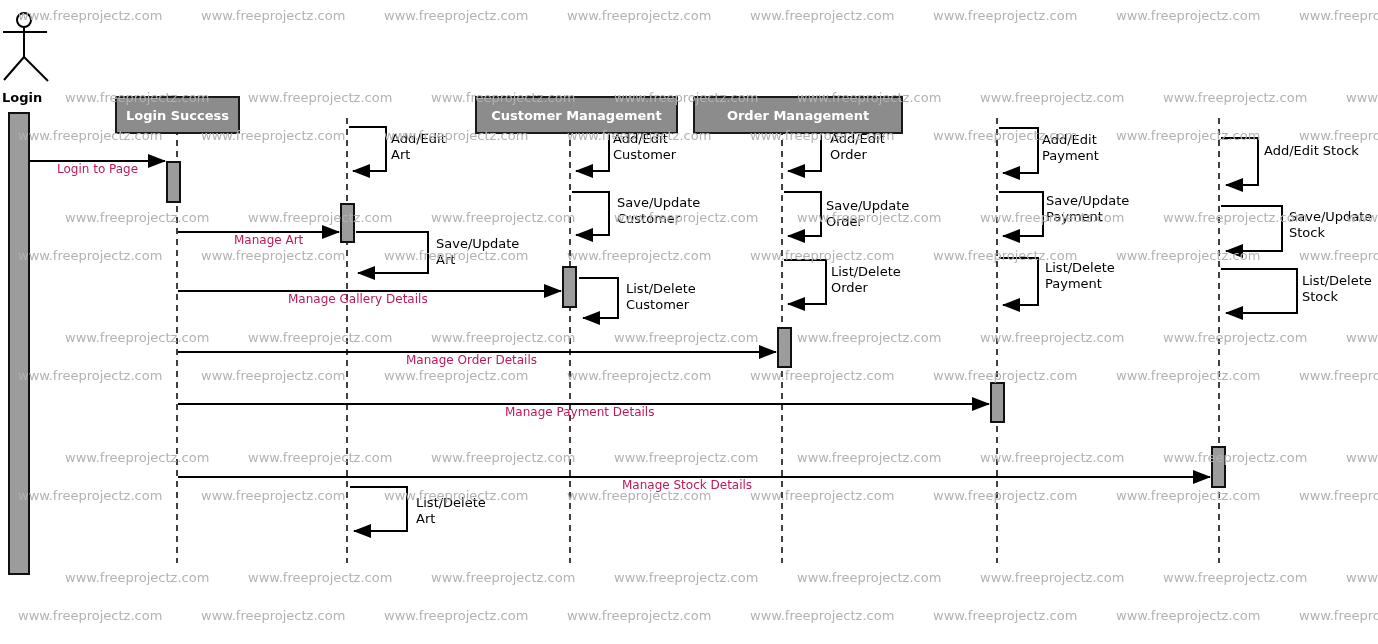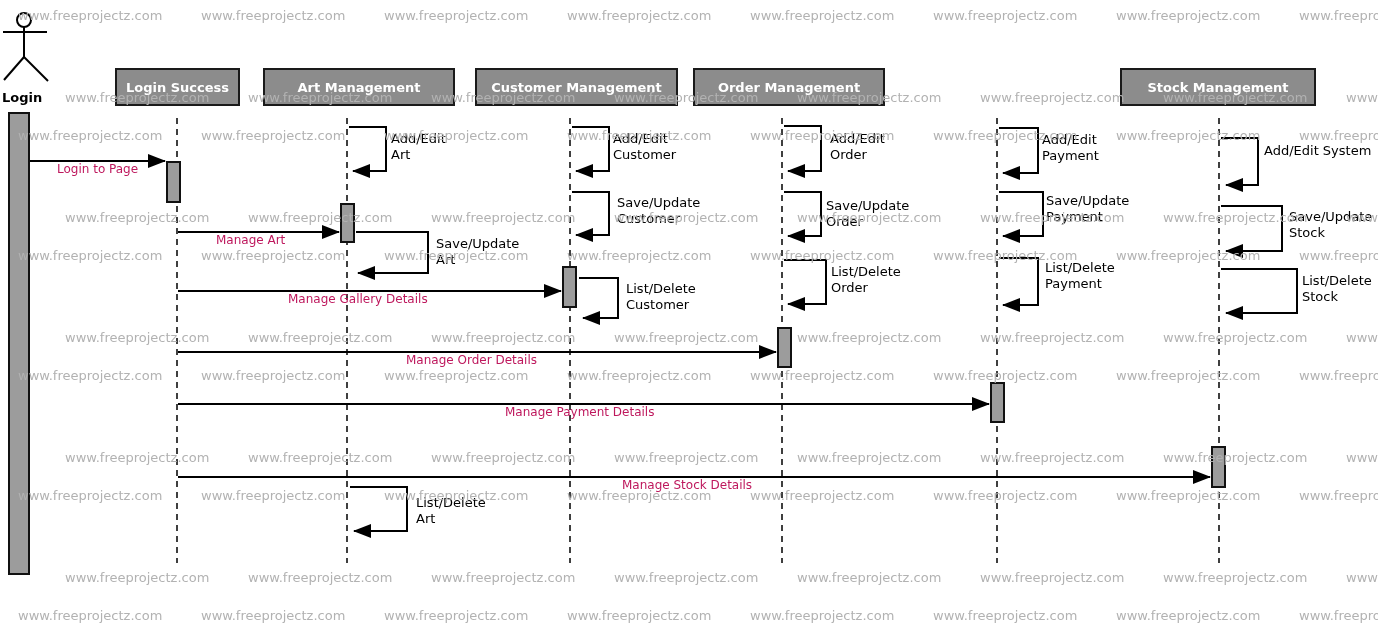--- a/index.html
+++ b/index.html
@@ -6,21 +6,21 @@
     --header-fill:#8c8c8c; --header-border:#1a1a1a; --header-text:#ffffff;
     --activation-fill:#9c9c9c; --line:#000000; --watermark:#b2b2b2; --bg:#ffffff;
   }
   html,body{margin:0;padding:0}
   #canvas{
     position:relative;width:1378px;height:644px;background:var(--bg);
     font-family:"DejaVu Sans","Liberation Sans",sans-serif;overflow:hidden;
   }
   #diagram-svg{position:absolute;left:0;top:0;z-index:1}
   .hdr{
-    position:absolute;top:68px;height:38px;background:var(--header-fill);
+    position:absolute;top:96px;height:38px;background:var(--header-fill);
     border:2px solid var(--header-border);box-sizing:border-box;color:var(--header-text);
     font-weight:bold;font-size:13px;display:flex;align-items:center;justify-content:center;
     z-index:3;white-space:nowrap;
   }
   .act{
     position:absolute;background:var(--activation-fill);border:2px solid #111;
     box-sizing:border-box;z-index:2;
   }
   .mlabel{position:absolute;font-size:12px;color:#be185d;z-index:4;white-space:nowrap}
   .slabel{position:absolute;font-size:13px;color:#000;z-index:4;line-height:16px;white-space:nowrap}
@@ -87,35 +87,33 @@
       <polyline points="999,258 1038,258 1038,305 1003,305" marker-end="url(#arrowhead)"></polyline>
       <polyline points="1221,138 1258,138 1258,185 1226,185" marker-end="url(#arrowhead)"></polyline>
       <polyline points="1221,206 1282,206 1282,251 1226,251" marker-end="url(#arrowhead)"></polyline>
       <polyline points="1221,269 1297,269 1297,313 1226,313" marker-end="url(#arrowhead)"></polyline>
     </g>
   </svg>
 
   <div id="actor-label">Login</div>
 
   <div class="hdr" style="left:115px;width:125px">Login Success</div>
-  <div class="hdr" style="left:263px;width:192px">Art Management</div>
   <div class="hdr" style="left:475px;width:203px">Customer Management</div>
-  <div class="hdr" style="left:693px;width:192px">Order Management</div>
-  <div class="hdr" style="left:1120px;width:196px">Stock Management</div>
+  <div class="hdr" style="left:693px;width:210px">Order Management</div>
 
   <div class="act" style="left:8px;top:112px;width:22px;height:463px"></div>
   <div class="act" style="left:166px;top:161px;width:15px;height:42px"></div>
   <div class="act" style="left:340px;top:203px;width:15px;height:40px"></div>
   <div class="act" style="left:562px;top:266px;width:15px;height:42px"></div>
   <div class="act" style="left:777px;top:327px;width:15px;height:41px"></div>
   <div class="act" style="left:990px;top:382px;width:15px;height:41px"></div>
   <div class="act" style="left:1211px;top:446px;width:15px;height:42px"></div>
 
   <div class="mlabel" style="left:57px;top:162px">Login to Page</div>
-  <div class="mlabel" style="left:216px;top:233px">Manage Art</div>
+  <div class="mlabel" style="left:234px;top:233px">Manage Art</div>
   <div class="mlabel" style="left:288px;top:292px">Manage Gallery Details</div>
   <div class="mlabel" style="left:406px;top:353px">Manage Order Details</div>
   <div class="mlabel" style="left:505px;top:405px">Manage Payment Details</div>
   <div class="mlabel" style="left:622px;top:478px">Manage Stock Details</div>
 
   <div class="slabel" style="left:391px;top:131px">
     <span class="sline">Add/Edit</span>
     <span class="sline">Art</span>
   </div>
   <div class="slabel" style="left:436px;top:236px">
@@ -156,21 +154,21 @@
   </div>
   <div class="slabel" style="left:1046px;top:193px">
     <span class="sline">Save/Update</span>
     <span class="sline">Payment</span>
   </div>
   <div class="slabel" style="left:1045px;top:260px">
     <span class="sline">List/Delete</span>
     <span class="sline">Payment</span>
   </div>
   <div class="slabel" style="left:1264px;top:143px">
-    <span class="sline">Add/Edit System</span>
+    <span class="sline">Add/Edit Stock</span>
     <span class="sline"></span>
   </div>
   <div class="slabel" style="left:1289px;top:209px">
     <span class="sline">Save/Update</span>
     <span class="sline">Stock</span>
   </div>
   <div class="slabel" style="left:1302px;top:273px">
     <span class="sline">List/Delete</span>
     <span class="sline">Stock</span>
   </div>

